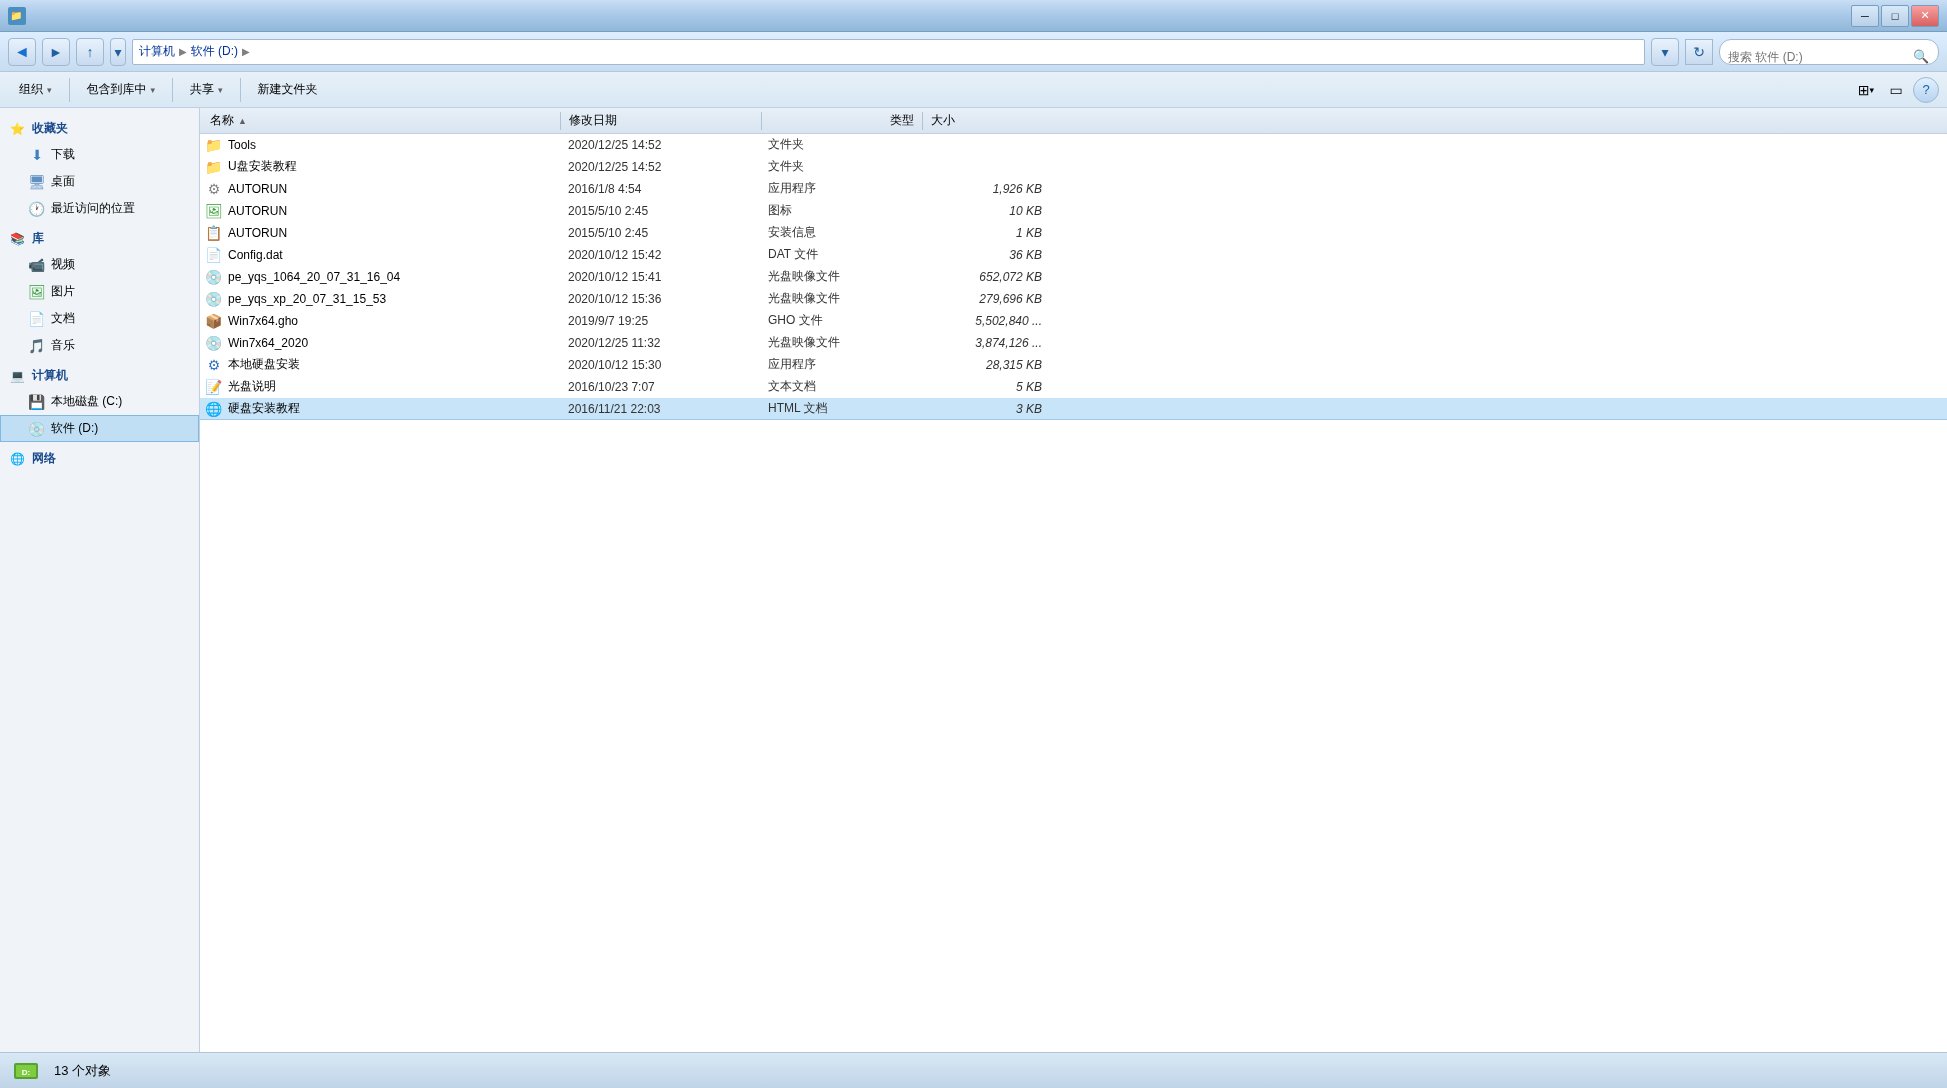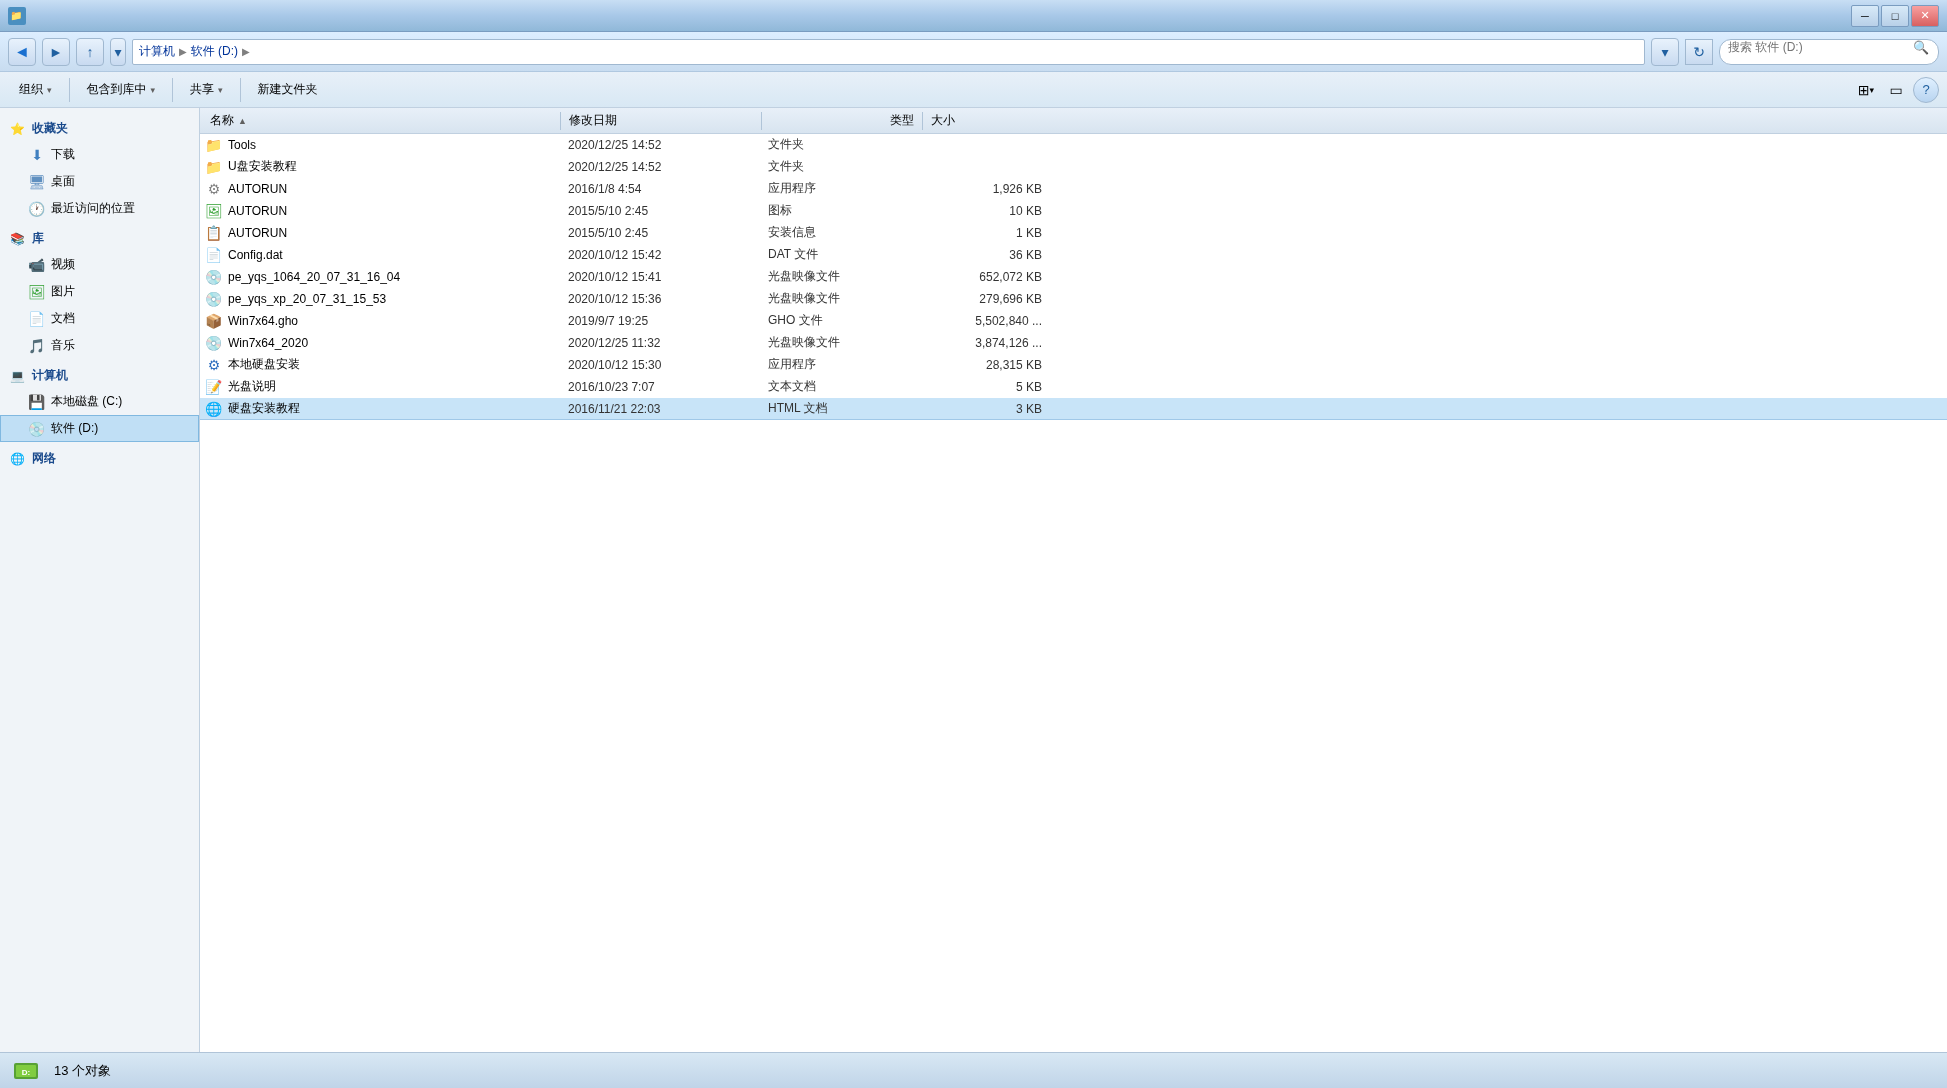--- a/index.html
+++ b/index.html
@@ -87,21 +87,21 @@
       width: 28px; height: 26px;
       border: 1px solid #a0b8d0;
       background: linear-gradient(to bottom, #e8f2fc, #c8daf0);
       display: flex; align-items: center; justify-content: center;
       cursor: pointer; font-size: 14px; color: #2060a0;
     }
     .search-box {
       width: 220px; height: 26px;
       border: 1px solid #a0b8d0;
       border-radius: 12px;
-      display: flex; align-items: flex-start;
+      display: flex; align-items: flex-end;
       padding: 0 8px;
       background: #fff;
       gap: 16px;
     }
     .search-box input {
       border: none; outline: none;
       font-size: 12px; color: #808080;
       background: transparent;
       flex: 1;
     }
@@ -240,21 +240,21 @@
       border-bottom: 1px solid #a0c8e8;
     }
     .file-row.selected .cell-name { color: #000; }
     .file-row .cell-name {
       width: 360px; padding: 0 6px;
       display: flex; align-items: center; gap: 6px;
       font-size: 12px; overflow: hidden; white-space: nowrap; text-overflow: ellipsis;
     }
     .file-row .cell-date { width: 200px; padding: 0 8px; font-size: 12px; color: #333; }
     .file-row .cell-type { width: 160px; padding: 0 8px; font-size: 12px; color: #333; }
-    .file-row .cell-size { width: 130px; padding: 0 8px; font-size: 12px; color: #333; text-align: right; }
+    .file-row .cell-size { width: 130px; padding: 0 8px; font-size: 12px; color: #333; text-align: right; font-style: italic; }
     .file-icon {
       width: 16px; height: 16px; flex-shrink: 0;
       display: flex; align-items: center; justify-content: center;
       font-size: 14px;
     }
 
     
     .status-bar {
       height: 36px;
       background: linear-gradient(to bottom, #d8e8f4, #c0d4e8);

